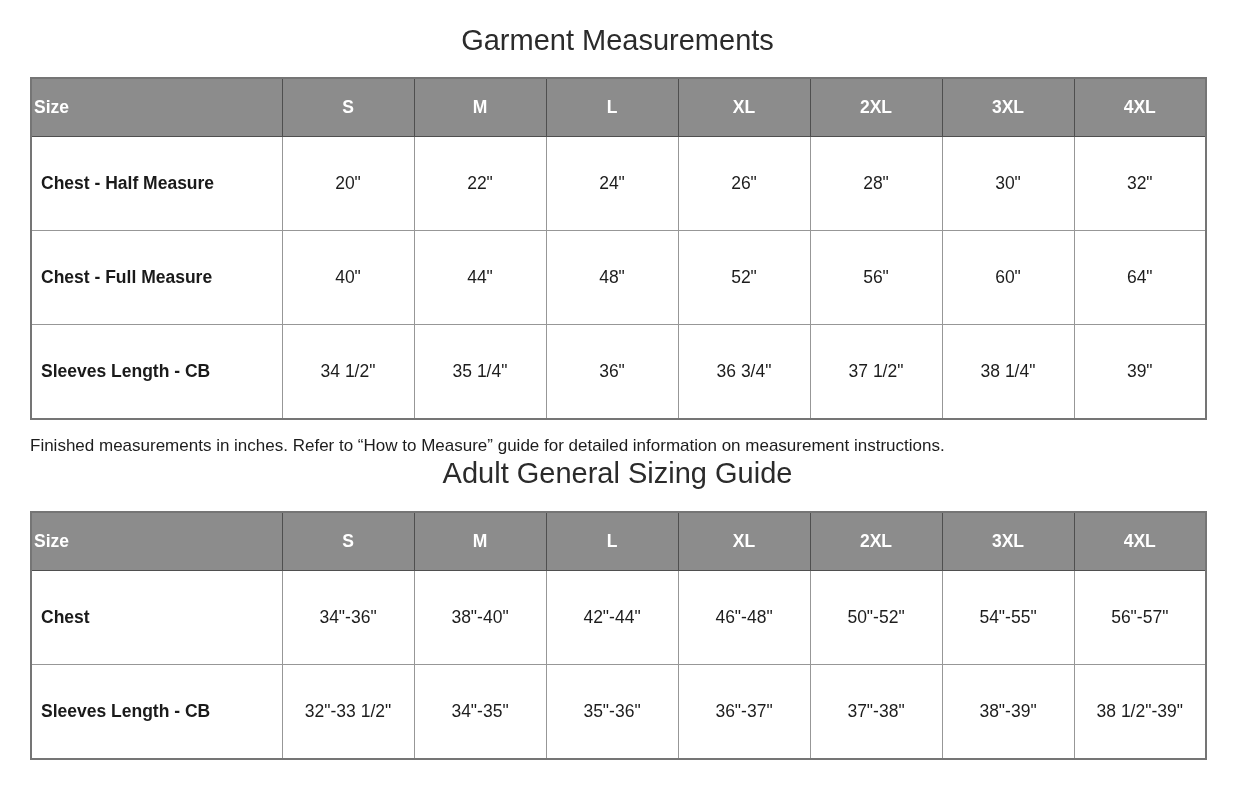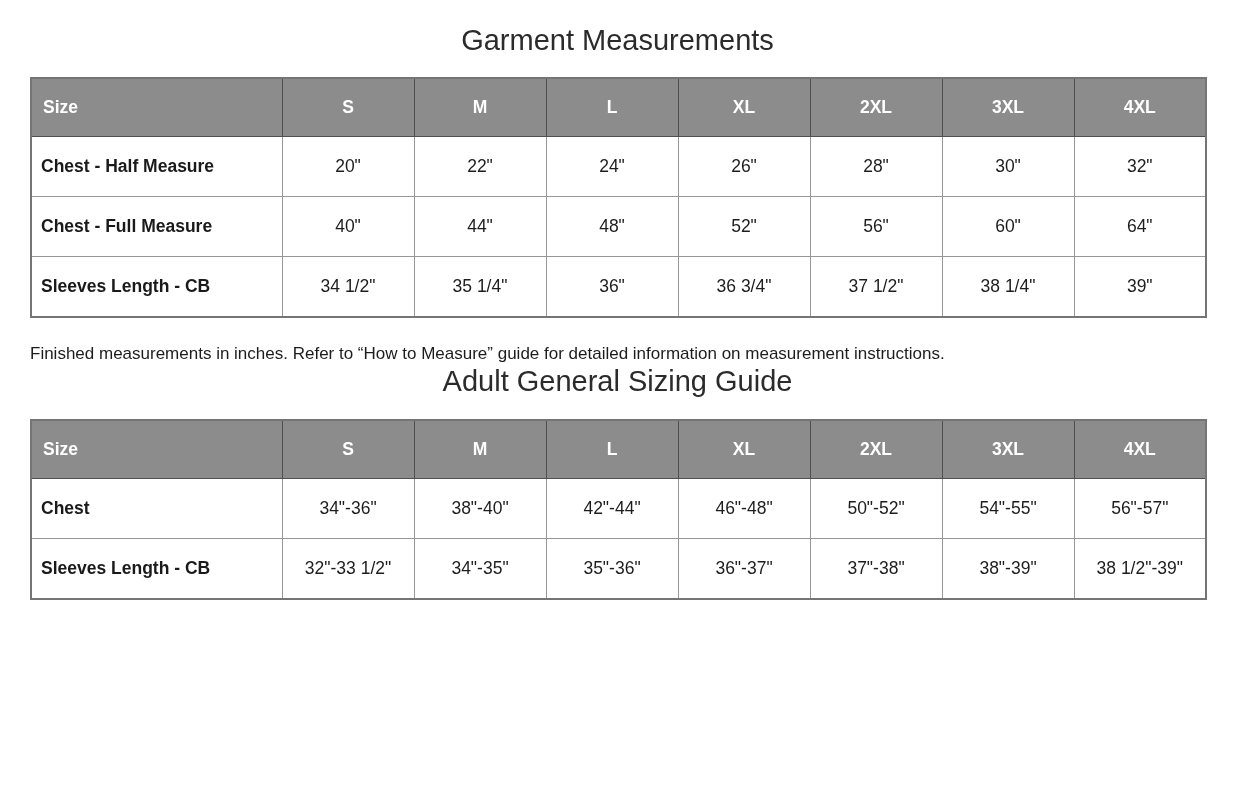--- a/index.html
+++ b/index.html
@@ -40,41 +40,41 @@
     color: #ffffff;
     font-size: 17.5px;
     font-weight: 700;
     height: 57px;
     border: 1px solid #4f4f4f;
     text-align: center;
     padding: 0;
   }
   .size-table th.label-head {
     text-align: left;
-    padding-left: 11px;
+    padding-left: 2px;
   }
   .size-table td {
     height: 59px;
     border: 1px solid #979797;
     font-size: 17.5px;
     text-align: center;
     color: #1d1d1d;
-    padding: 0;
+    padding: 17px;
     background: #ffffff;
   }
   .size-table td.row-label {
     text-align: left;
     padding-left: 9px;
     font-weight: 700;
     color: #1a1a1a;
   }
   .note {
     font-size: 17px;
     color: #1d1d1d;
-    margin: 25px 0 0 0;
+    margin: 15px 0 0 0;
     line-height: 1.3;
   }
 </style>
 </head>
 <body>
 
 <div class="page">
 
   <h1 class="section-title">Garment Measurements</h1>
 

